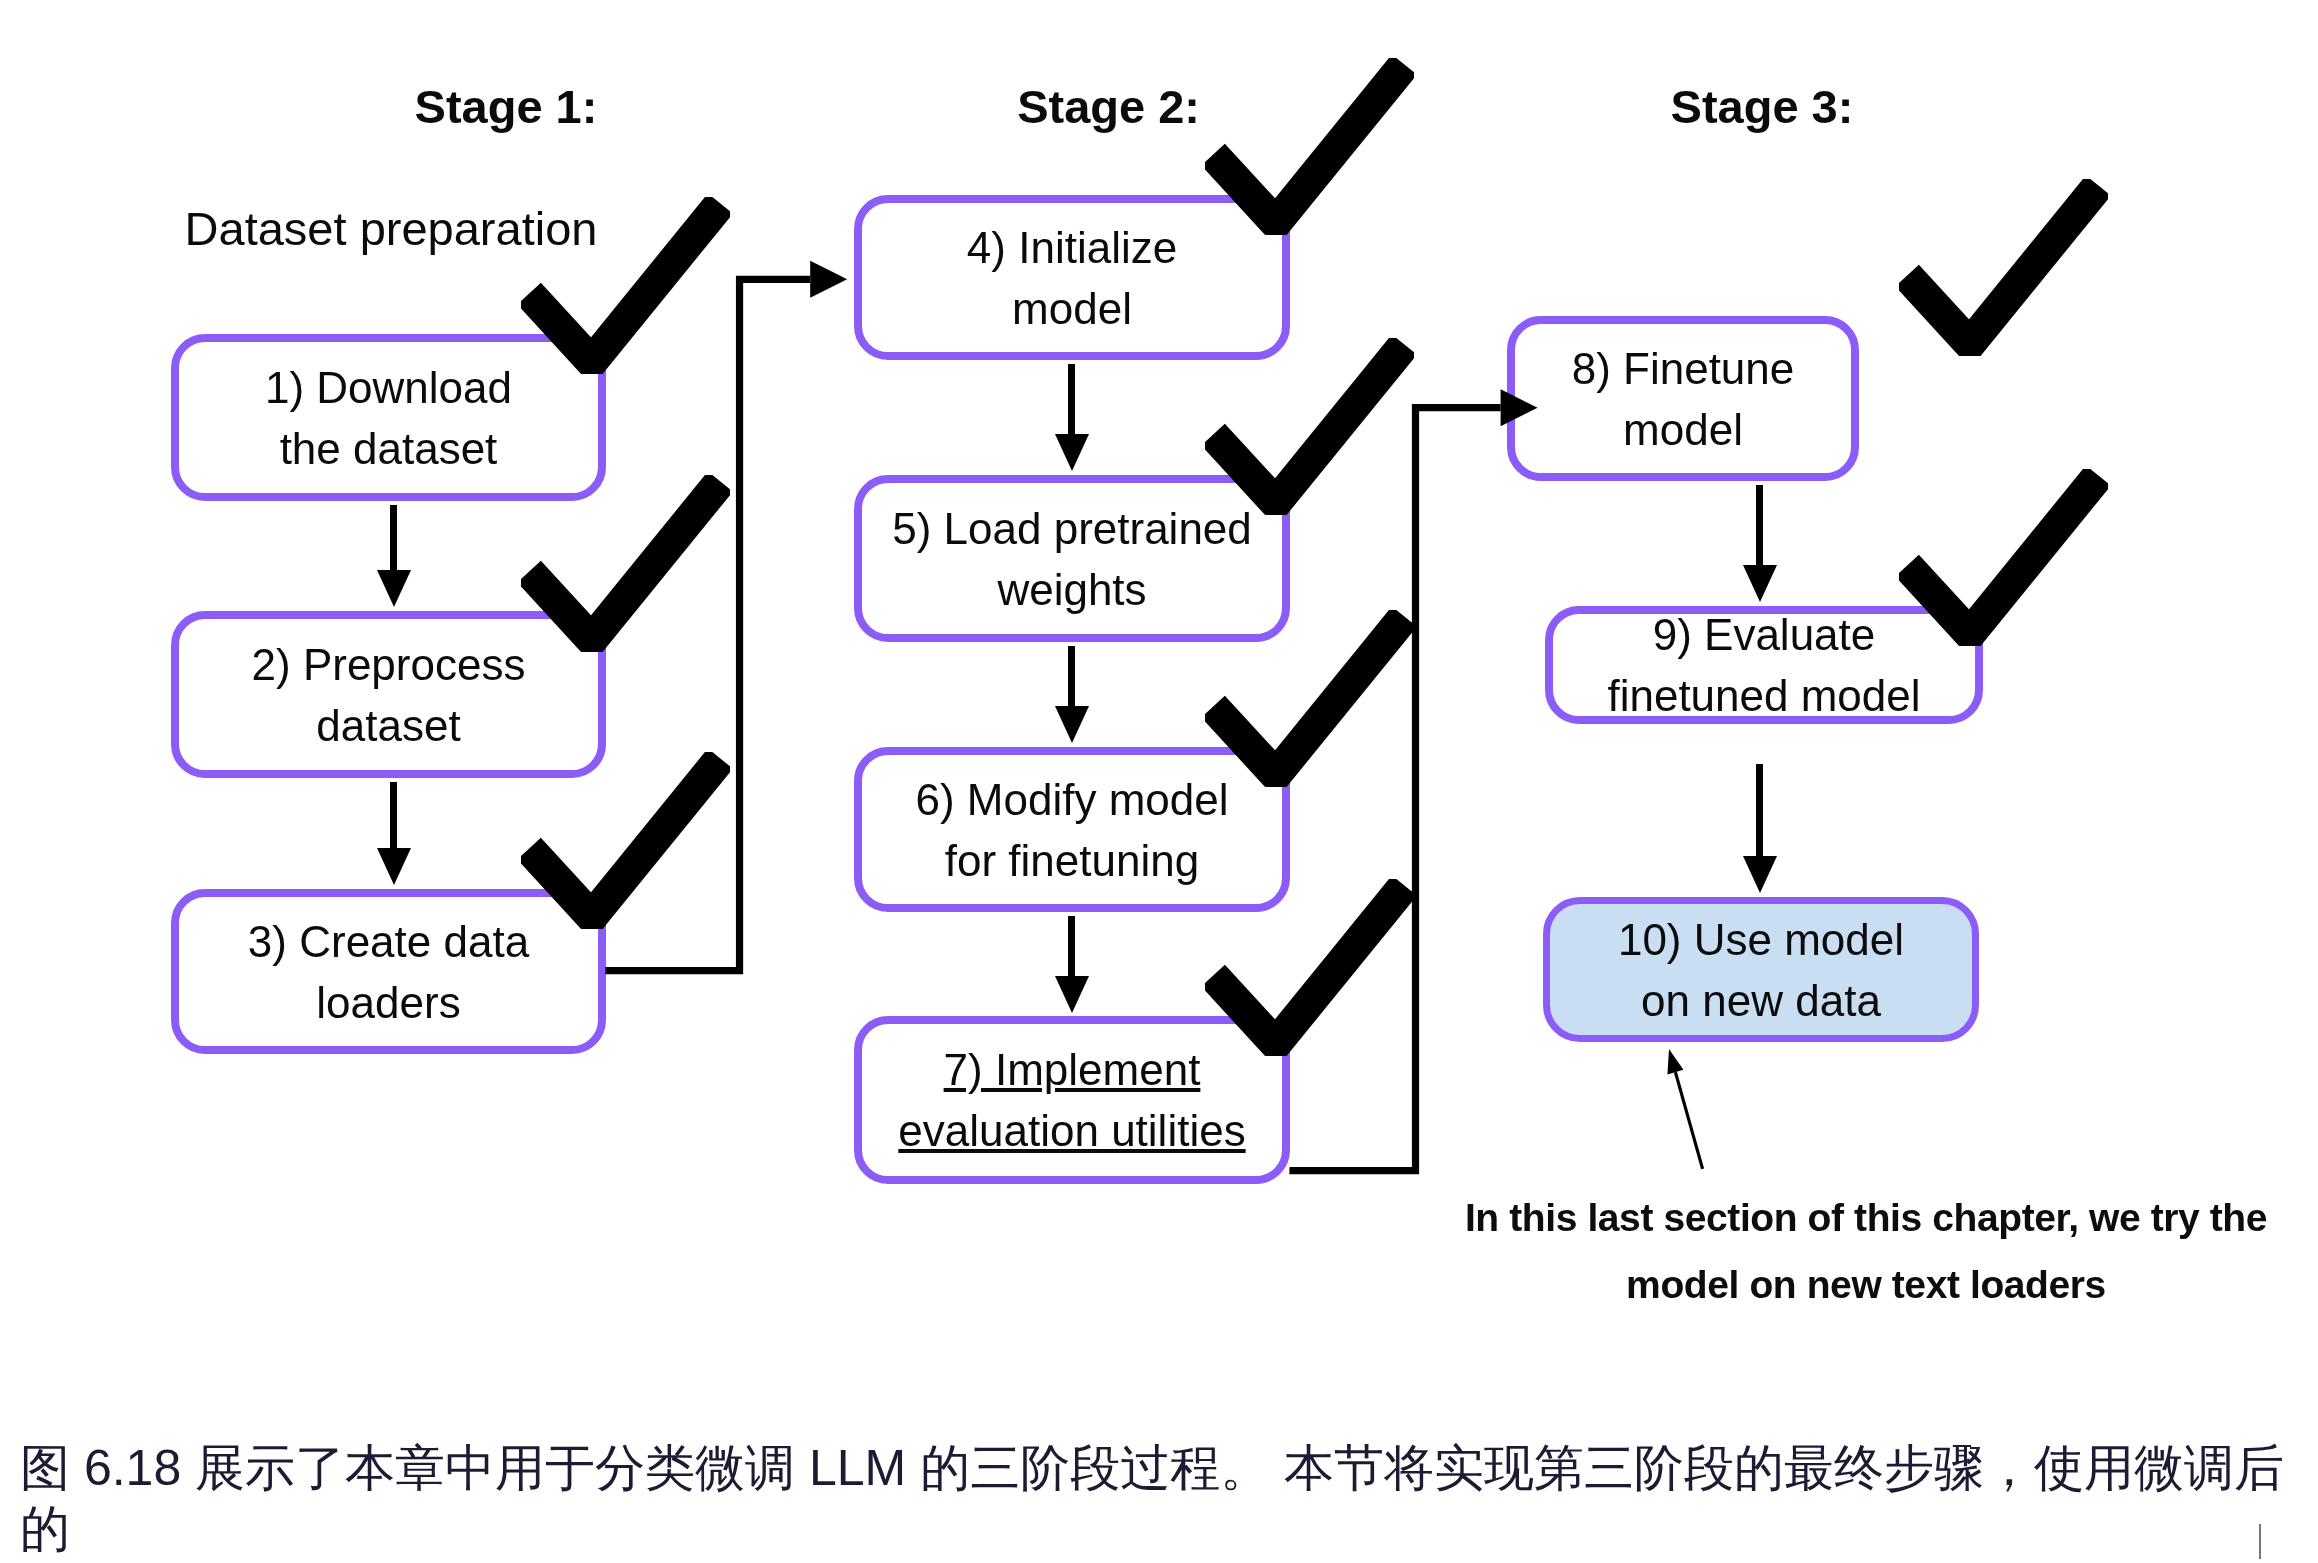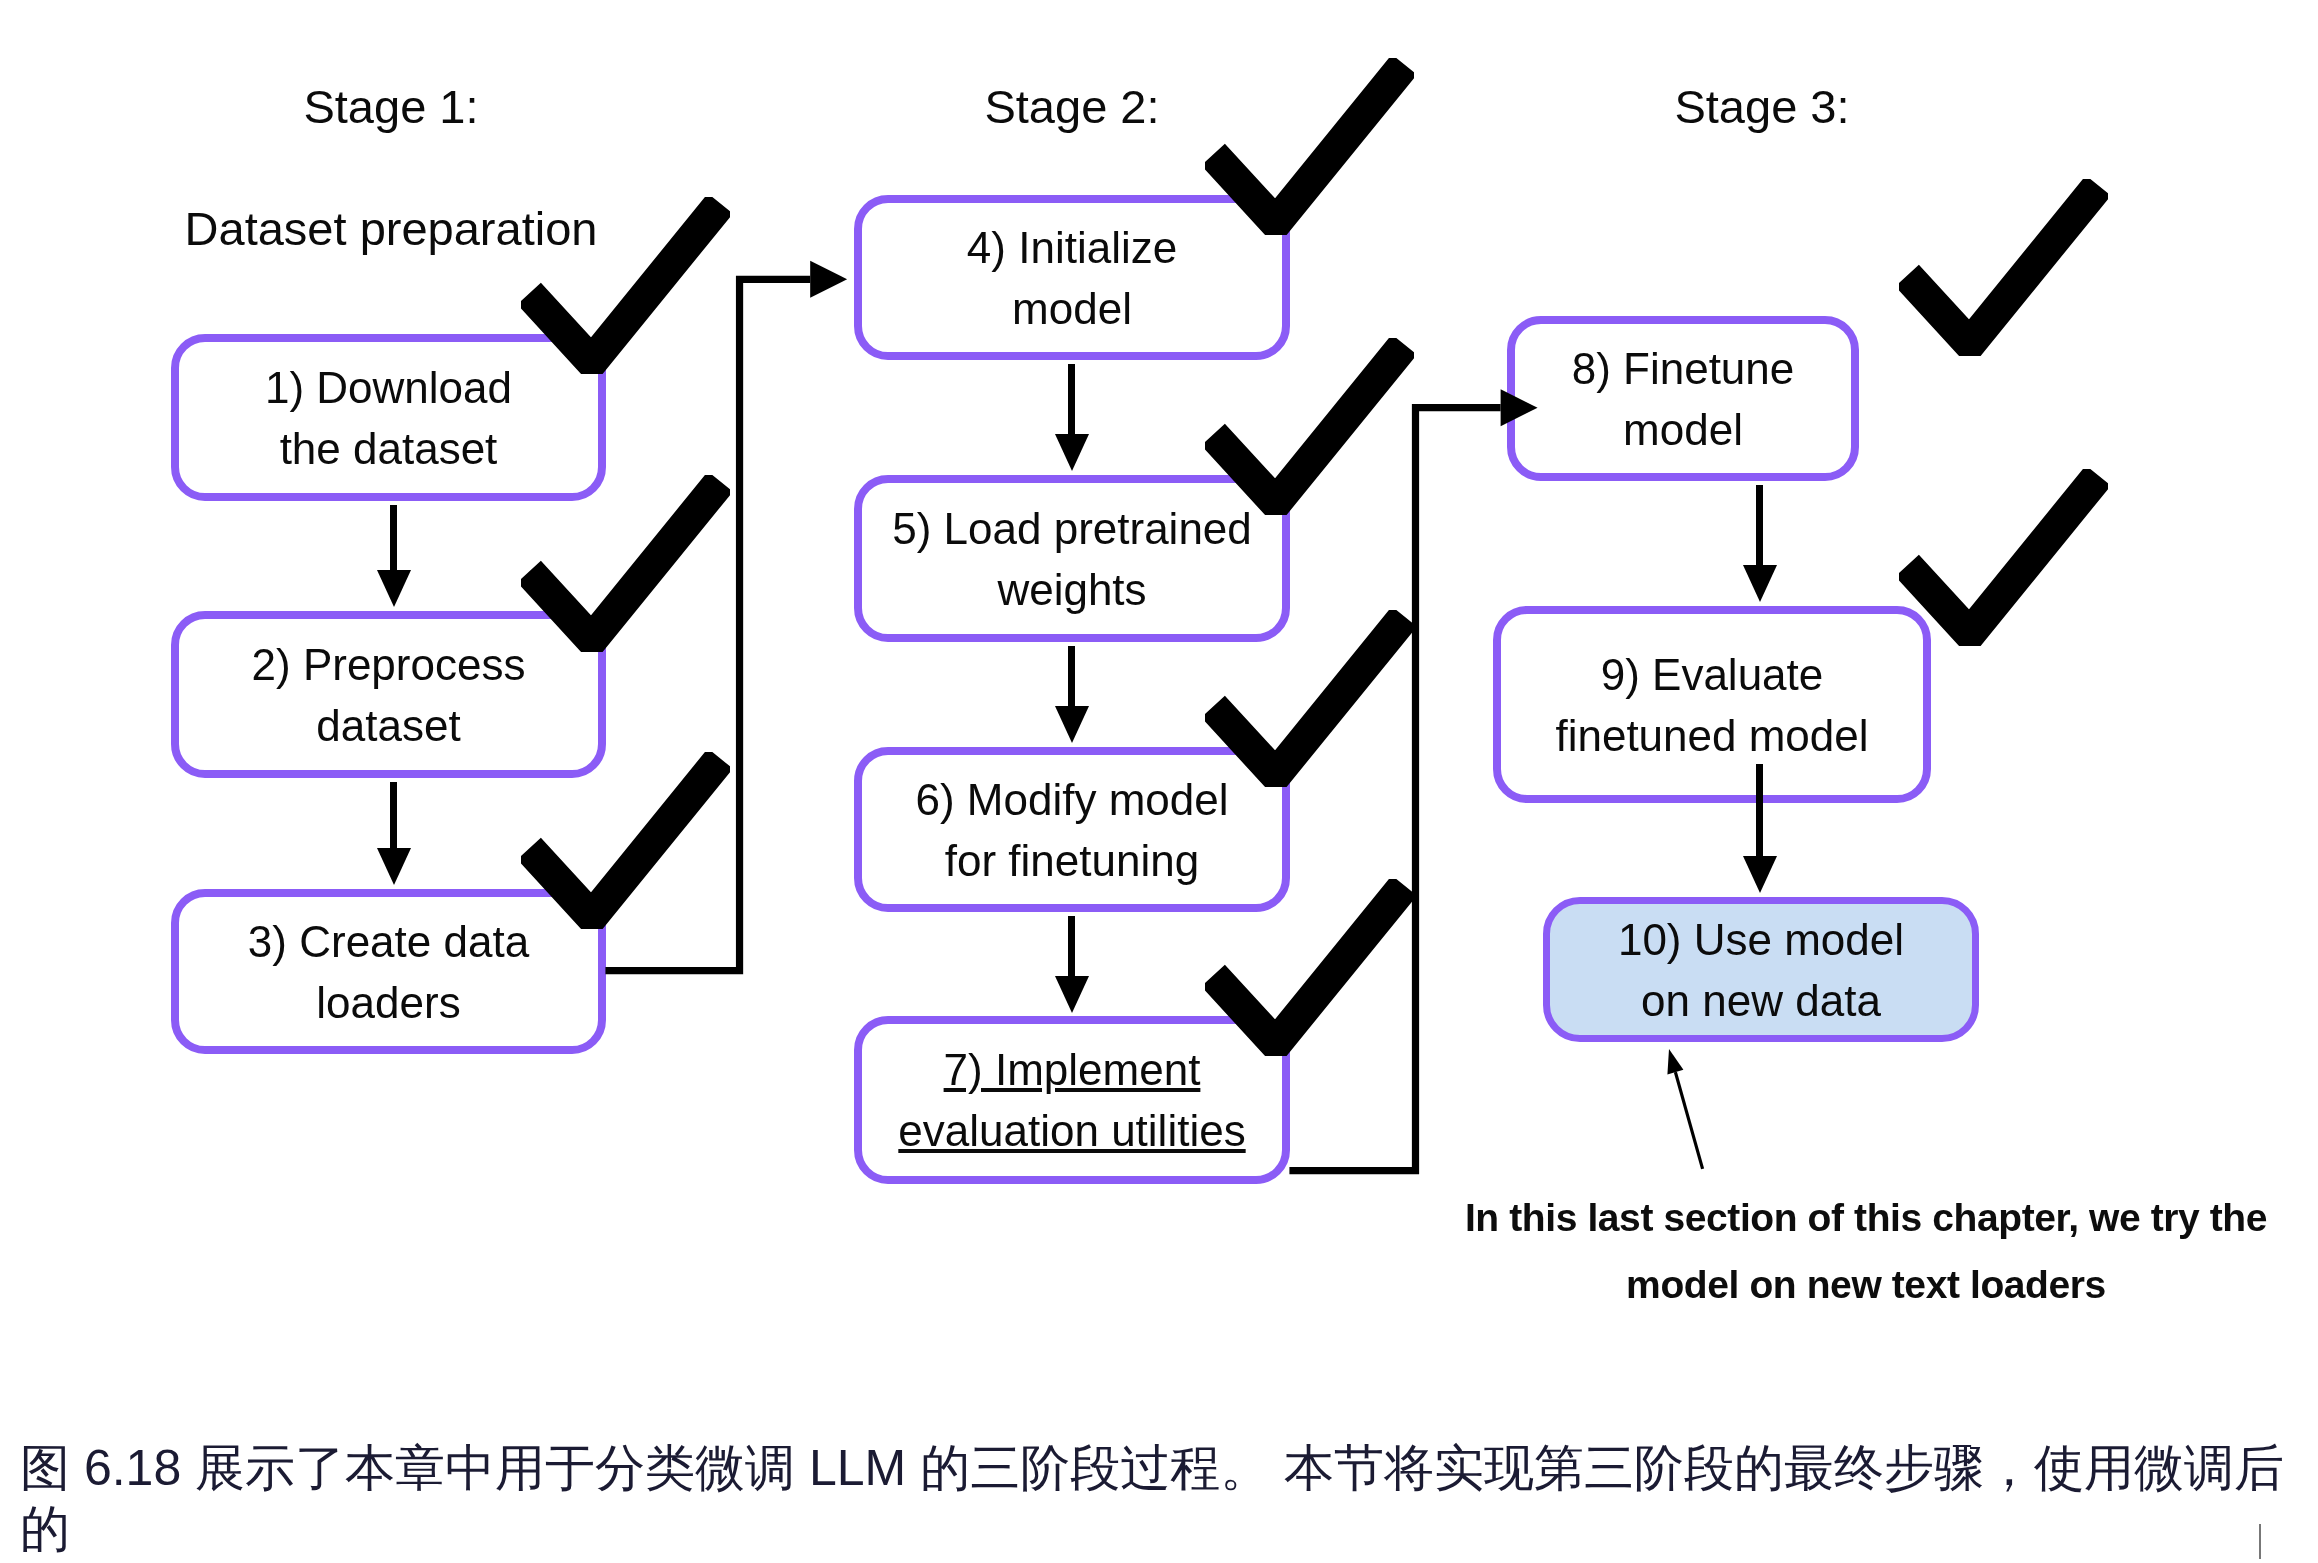--- a/index.html
+++ b/index.html
@@ -5,21 +5,21 @@
   html,body{margin:0;padding:0;}
   body{
     width:2319px;height:1564px;position:relative;background:#ffffff;
     font-family:"Liberation Sans","DejaVu Sans",sans-serif;color:#000;
     overflow:hidden;
   }
   .stage-header{
     position:absolute;transform:translateX(-50%);text-align:center;
     font-size:47px;line-height:61px;white-space:pre-line;color:#0b0b0b;
   }
-  .stage-header .hd-title{font-weight:normal;display:block;}
+  .stage-header .hd-title{font-weight:bold;display:block;text-align:right;}
   .stage-header .hd-sub{display:block;}
   .fbox{
     position:absolute;box-sizing:border-box;background:#fff;
     border:8px solid #8b5cf6;border-radius:34px;
     display:flex;align-items:center;justify-content:center;text-align:center;
     font-size:44px;line-height:61px;white-space:pre-line;color:#0b0b0b;
   }
   .fbox.hl{border-width:7.2px;border-radius:37px;}
   .check{position:absolute;width:209px;height:177px;}
   .varrow{position:absolute;width:34px;}
@@ -62,21 +62,21 @@
 <div class="fbox" style="left:854px;top:195px;width:436px;height:165px;">4) Initialize
 model</div>
 <div class="fbox" style="left:854px;top:475px;width:436px;height:167px;">5) Load pretrained
 weights</div>
 <div class="fbox" style="left:854px;top:747px;width:436px;height:165px;">6) Modify model
 for finetuning</div>
 <div class="fbox" style="left:854px;top:1016px;width:436px;height:168px;text-decoration:underline;">7) Implement
 evaluation utilities</div>
 
 <div class="fbox" style="left:1507px;top:316px;width:352px;height:165px;">8) Finetune model</div>
-<div class="fbox" style="left:1493px;top:606px;width:438px;height:197px;">9) Evaluate
+<div class="fbox" style="left:1545px;top:606px;width:438px;height:118px;">9) Evaluate
 finetuned model</div>
 <div class="fbox hl" style="left:1543px;top:897px;width:436px;height:145px;background:#c9ddf3;">10) Use model
 on new data</div>
 
 <svg class="check" style="left:521px;top:197px;" viewBox="0 0 260 220">
     <polyline points="10,120 88,205 248,8" fill="none" stroke="#000" stroke-width="40"></polyline>
   </svg>
 <svg class="check" style="left:521px;top:475px;" viewBox="0 0 260 220">
     <polyline points="10,120 88,205 248,8" fill="none" stroke="#000" stroke-width="40"></polyline>
   </svg>

